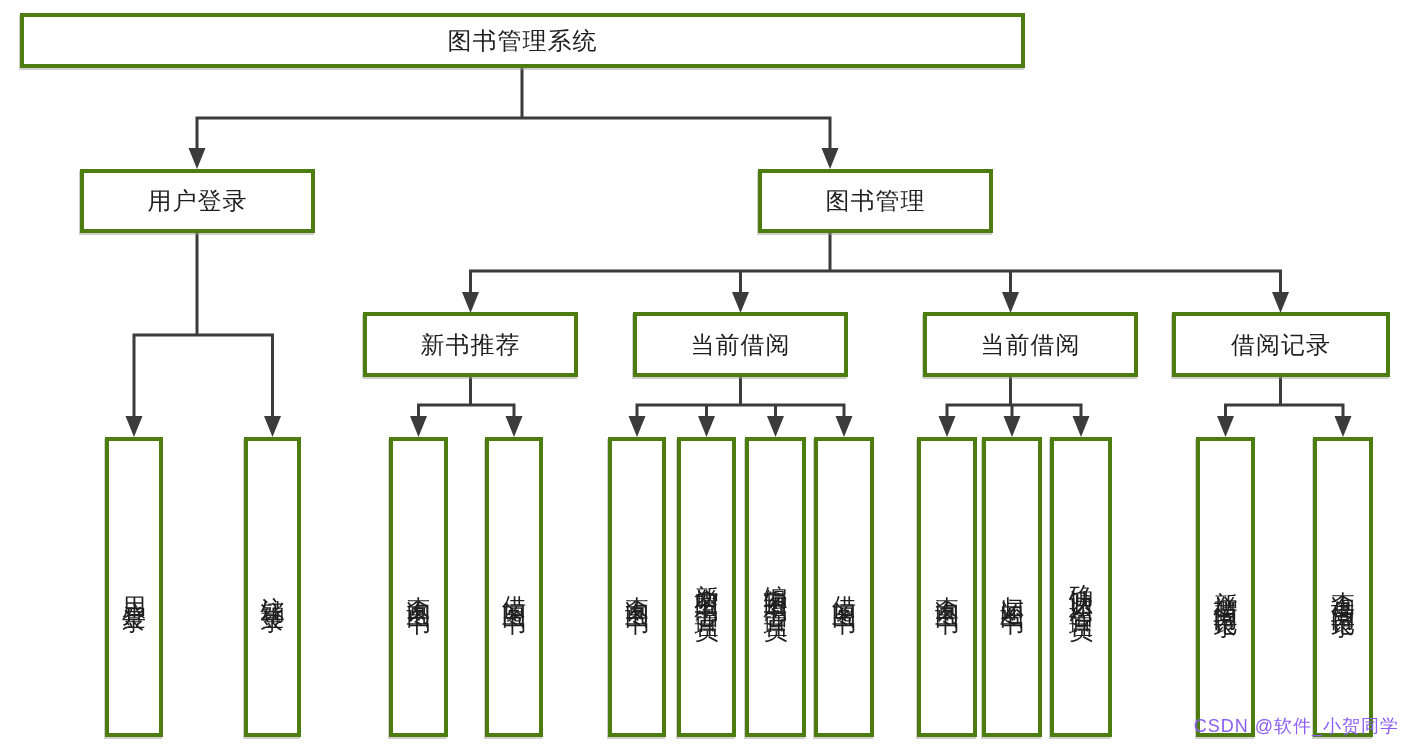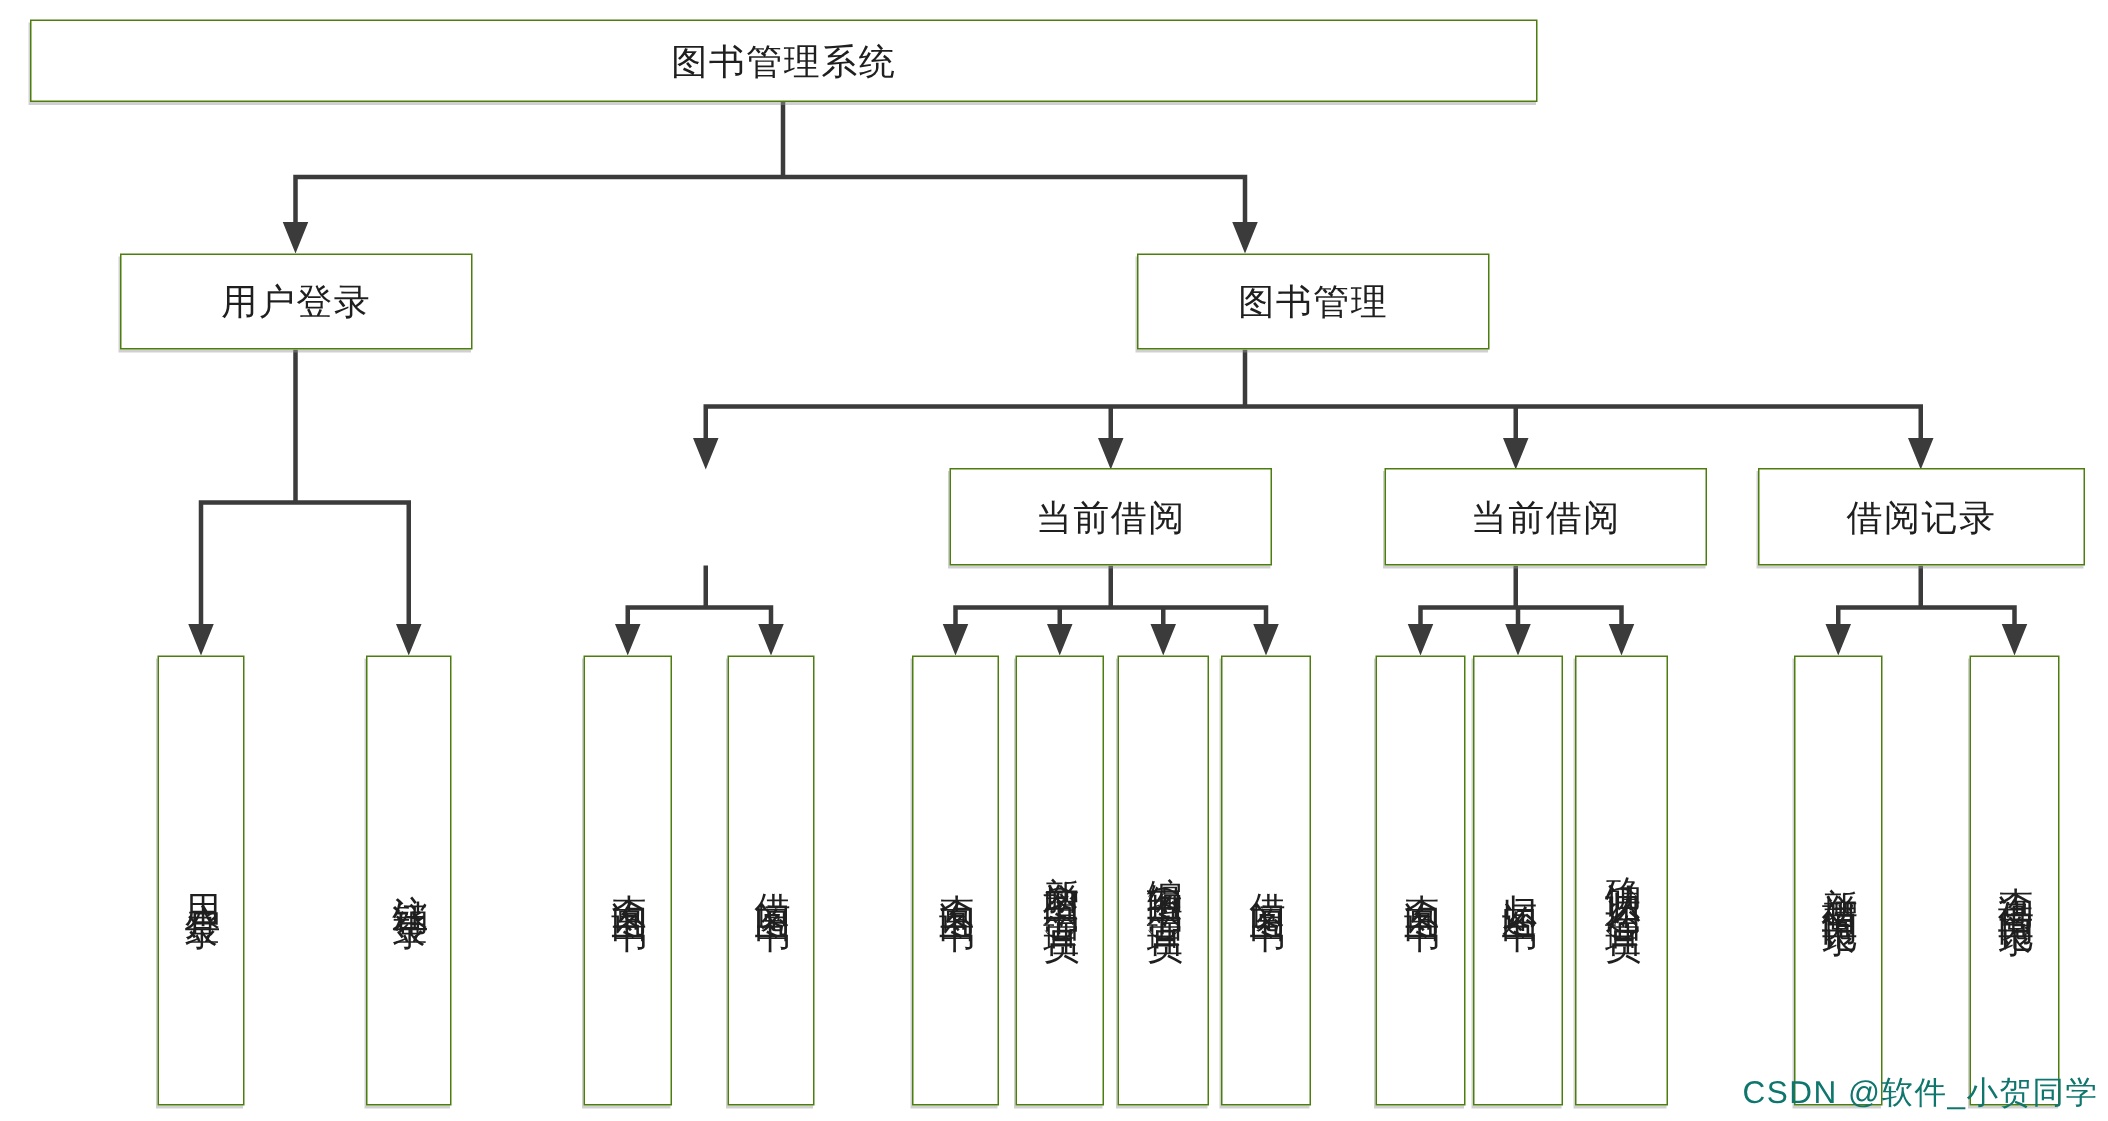--- a/index.html
+++ b/index.html
@@ -3,31 +3,31 @@
 <meta charset="utf-8">
 <style>
   html,body{margin:0;padding:0;background:#ffffff;}
   .canvas{
     position:relative;width:1405px;height:747px;background:#ffffff;overflow:hidden;
     font-family:"Liberation Sans",sans-serif;color:#1f1f1f;
   }
   .connectors{position:absolute;left:0;top:0;}
   .box{
     position:absolute;box-sizing:border-box;background:#ffffff;
-    border:1px solid #4d7c0f;display:flex;align-items:center;justify-content:center;
+    border:4px solid #4d7c0f;display:flex;align-items:center;justify-content:center;
     color:#1f1f1f;box-shadow:-1px 2px 0 rgba(150,150,150,0.45);
   }
   .h{font-size:24px;letter-spacing:1px;white-space:nowrap;}
   .v{
     writing-mode:vertical-rl;text-orientation:mixed;
     font-size:24px;letter-spacing:5px;line-height:1;
   }
   .watermark{
-    position:absolute;right:6px;top:714px;font-size:21px;letter-spacing:1px;
-    color:#0f766e;white-space:nowrap;
+    position:absolute;right:6px;top:714px;font-size:18px;letter-spacing:1px;
+    color:#8b5cf6;white-space:nowrap;
   }
 </style>
 </head>
 <body>
 
 <div class="canvas">
 
   <svg class="connectors" width="1405" height="747" viewBox="0 0 1405 747" xmlns="http://www.w3.org/2000/svg">
     <path fill="none" stroke="#3b3b3b" stroke-width="3" d="M522 68 V119.5
          M195.5 118 H831.5
@@ -81,20 +81,21 @@
          M1081 437 L1072.5 416 L1089.5 416 Z
          M1225.5 437 L1217 416 L1234 416 Z
          M1343 437 L1334.5 416 L1351.5 416 Z"></path>
   </svg>
 
   <div class="box h" style="left:20px;top:13px;width:1005px;height:55px;">图书管理系统</div>
 
   <div class="box h" style="left:80px;top:169px;width:235px;height:64px;">用户登录</div>
   <div class="box h" style="left:712px;top:169px;width:235px;height:64px;margin-left:46px;">图书管理</div>
 
+  <div class="box h" style="left:363px;top:312px;width:215px;height:65px;">新书推荐</div>
   <div class="box h" style="left:633px;top:312px;width:215px;height:65px;">当前借阅</div>
   <div class="box h" style="left:903px;top:312px;width:215px;height:65px;margin-left:20px;">当前借阅</div>
   <div class="box h" style="left:1172px;top:312px;width:218px;height:65px;">借阅记录</div>
 
   <div class="box v" style="left:105px;top:437px;width:58px;height:300px;">用户登录</div>
   <div class="box v" style="left:244px;top:437px;width:57px;height:300px;">注销登录</div>
 
   <div class="box v" style="left:389px;top:437px;width:59px;height:300px;">查询图书</div>
   <div class="box v" style="left:485px;top:437px;width:58px;height:300px;">借阅图书</div>
 

